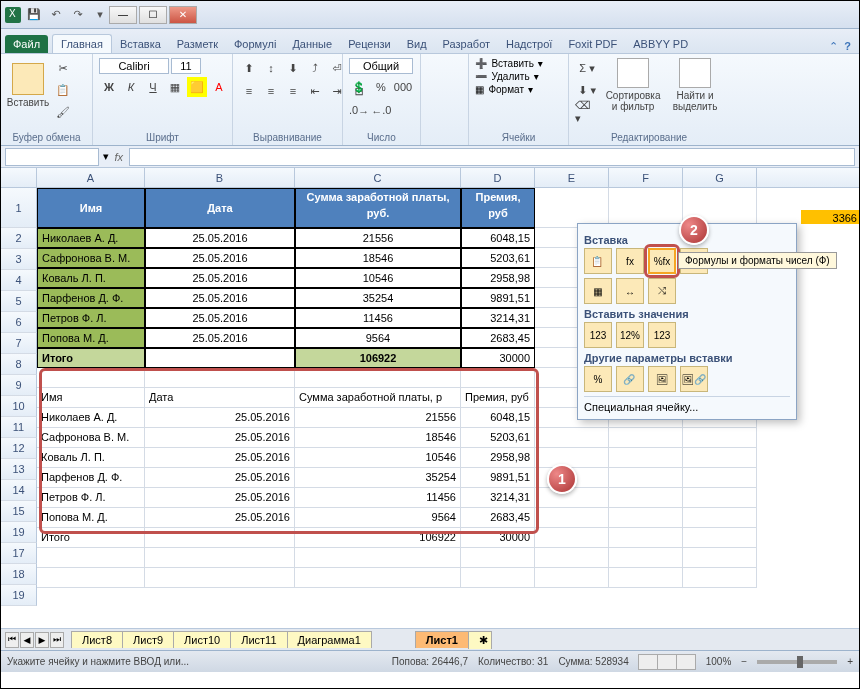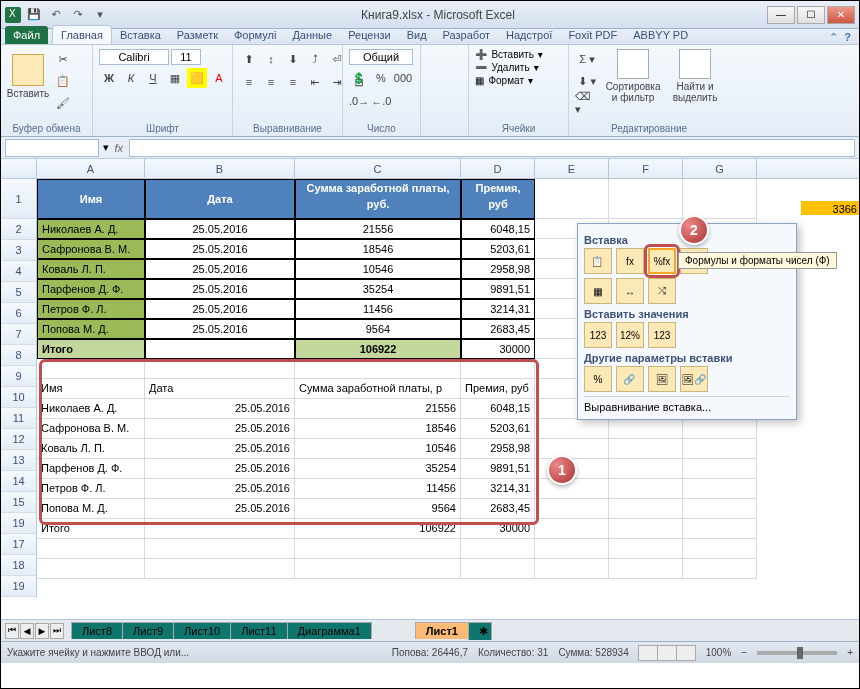--- a/index.html
+++ b/index.html
@@ -10,21 +10,21 @@
 .titlebar .qat { display: flex; gap: 4px; align-items: center; }
 .titlebar .excel-icon { width: 16px; height: 16px; background: #217346; border-radius: 2px; position: relative; }
 .titlebar .excel-icon::after { content: 'X'; color: #fff; font-size: 10px; position: absolute; top: 1px; left: 4px; }
 .titlebar .qat-btn { width: 18px; height: 18px; display: flex; align-items: center; justify-content: center; font-size: 11px; color: #555; }
 .titlebar .title { flex: 1; text-align: center; font-size: 12px; color: #444; }
 .titlebar .winbtns { display: flex; gap: 2px; }
 .winbtn { width: 28px; height: 18px; display: flex; align-items: center; justify-content: center; font-size: 10px; border: 1px solid #aaa; background: linear-gradient(#f8f8f8,#e0e0e0); }
 .winbtn.close { background: linear-gradient(#e98,#c54); color: #fff; }
 
 
-.ribbon-tabs { height: 16px; background: linear-gradient(#e8eef7, #dbe5f1); display: flex; align-items: flex-end; padding-left: 4px; border-bottom: 1px solid #b8c8dc; }
+.ribbon-tabs { height: 25px; background: linear-gradient(#e8eef7, #dbe5f1); display: flex; align-items: flex-end; padding-left: 4px; border-bottom: 1px solid #b8c8dc; }
 .ribbon-tab { padding: 3px 8px; font-size: 11px; color: #3b5178; cursor: pointer; }
 .ribbon-tab.file { background: #1e7145; color: #fff; border-radius: 3px 3px 0 0; margin-right: 4px; }
 .ribbon-tab.active { background: #f5f9fd; border: 1px solid #b8c8dc; border-bottom: none; border-radius: 3px 3px 0 0; color: #3b5178; }
 .ribbon-help { margin-left: auto; display: flex; gap: 6px; padding-right: 8px; font-size: 11px; color: #3b73b9; }
 
 
 .ribbon { height: 92px; background: linear-gradient(#f5f9fd, #e4edf7); border-bottom: 1px solid #9db3cc; display: flex; }
 .ribbon-group { border-right: 1px solid #c8d4e3; padding: 4px 6px 2px; display: flex; flex-direction: column; }
 .ribbon-group-body { flex: 1; display: flex; align-items: flex-start; gap: 4px; }
 .ribbon-group-label { font-size: 10px; color: #5a6e8c; text-align: center; padding-top: 2px; }
@@ -77,21 +77,21 @@
 .paste-ico.hl { border: 2px solid #f5a623; position: relative; }
 .paste-popup .special { border-top: 1px solid #c8d4e3; padding-top: 4px; margin-top: 4px; }
 .tooltip-hl { position: absolute; top: 28px; left: 100px; background: #fff8dc; border: 1px solid #999; padding: 2px 6px; font-size: 10px; white-space: nowrap; }
 .hl-ring { position: absolute; border: 3px solid #c0504d; border-radius: 6px; pointer-events: none; }
 .yellow-cell { position: absolute; background: #ffc000; border: 2px solid #fff; width: 62px; height: 18px; font-size: 11px; text-align: right; padding-right: 2px; line-height: 16px; }
 
 
 .sheettabs { height: 22px; background: #e4e9f0; border-top: 1px solid #b8c8dc; display: flex; align-items: center; font-size: 11px; padding-left: 30px; }
 .navbtns { position: absolute; left: 4px; display: flex; gap: 1px; }
 .navbtn { width: 14px; height: 16px; border: 1px solid #aaa; background: #eee; font-size: 9px; display: flex; align-items: center; justify-content: center; }
-.stab { padding: 2px 10px; border: 1px solid #aaa; border-bottom: none; background: #0f766e; margin-right: -1px; }
+.stab { padding: 2px 10px; border: 1px solid #aaa; border-bottom: none; background: #fef9c3; margin-right: -1px; }
 .stab.active { background: #fdba74; font-weight: bold; margin-left: 44px; }
 
 
 .statusbar { height: 22px; background: linear-gradient(#e4e9f0, #cfd8e4); border-top: 1px solid #9db3cc; display: flex; align-items: center; font-size: 10px; padding: 0 6px; gap: 12px; color: #444; }
 .statusbar .right { margin-left: auto; display: flex; gap: 10px; align-items: center; }
 .zoomslider { width: 80px; height: 4px; background: #aaa; position: relative; }
 .zoomslider::after { content: ''; position: absolute; left: 50%; top: -4px; width: 6px; height: 12px; background: #666; }
 .viewbtns { display: flex; }
 .viewbtn { width: 20px; height: 16px; border: 1px solid #aaa; background: #eee; margin-left: -1px; }
 </style>
@@ -99,21 +99,20 @@
 <body>
 
 <div class="titlebar">
   <div class="qat">
     <span class="excel-icon"></span>
     <span class="qat-btn">💾</span>
     <span class="qat-btn">↶</span>
     <span class="qat-btn">↷</span>
     <span class="qat-btn">▾</span>
   </div>
-  <div class="title">Книга9.xlsx - Microsoft Excel</div>
   <div class="winbtns">
     <div class="winbtn">—</div>
     <div class="winbtn">☐</div>
     <div class="winbtn close">✕</div>
   </div>
 </div>
 
 <div class="ribbon-tabs">
   <div class="ribbon-tab file">Файл</div>
   <div class="ribbon-tab active">Главная</div>
@@ -481,21 +480,21 @@
     <div class="paste-ico">12%</div>
     <div class="paste-ico">123</div>
   </div>
   <div class="sect">Другие параметры вставки</div>
   <div class="icons">
     <div class="paste-ico">%</div>
     <div class="paste-ico">🔗</div>
     <div class="paste-ico">🖼</div>
     <div class="paste-ico">🖼🔗</div>
   </div>
-  <div class="special">Выравнивание вставка...</div>
+  <div class="special">Специальная ячейку...</div>
 </div>
 
 <div class="badge" style="top:214px;left:678px;z-index:20">2</div>
 
 <div class="sheettabs" style="position:relative">
   <div class="navbtns">
     <div class="navbtn">⏮</div>
     <div class="navbtn">◀</div>
     <div class="navbtn">▶</div>
     <div class="navbtn">⏭</div>

